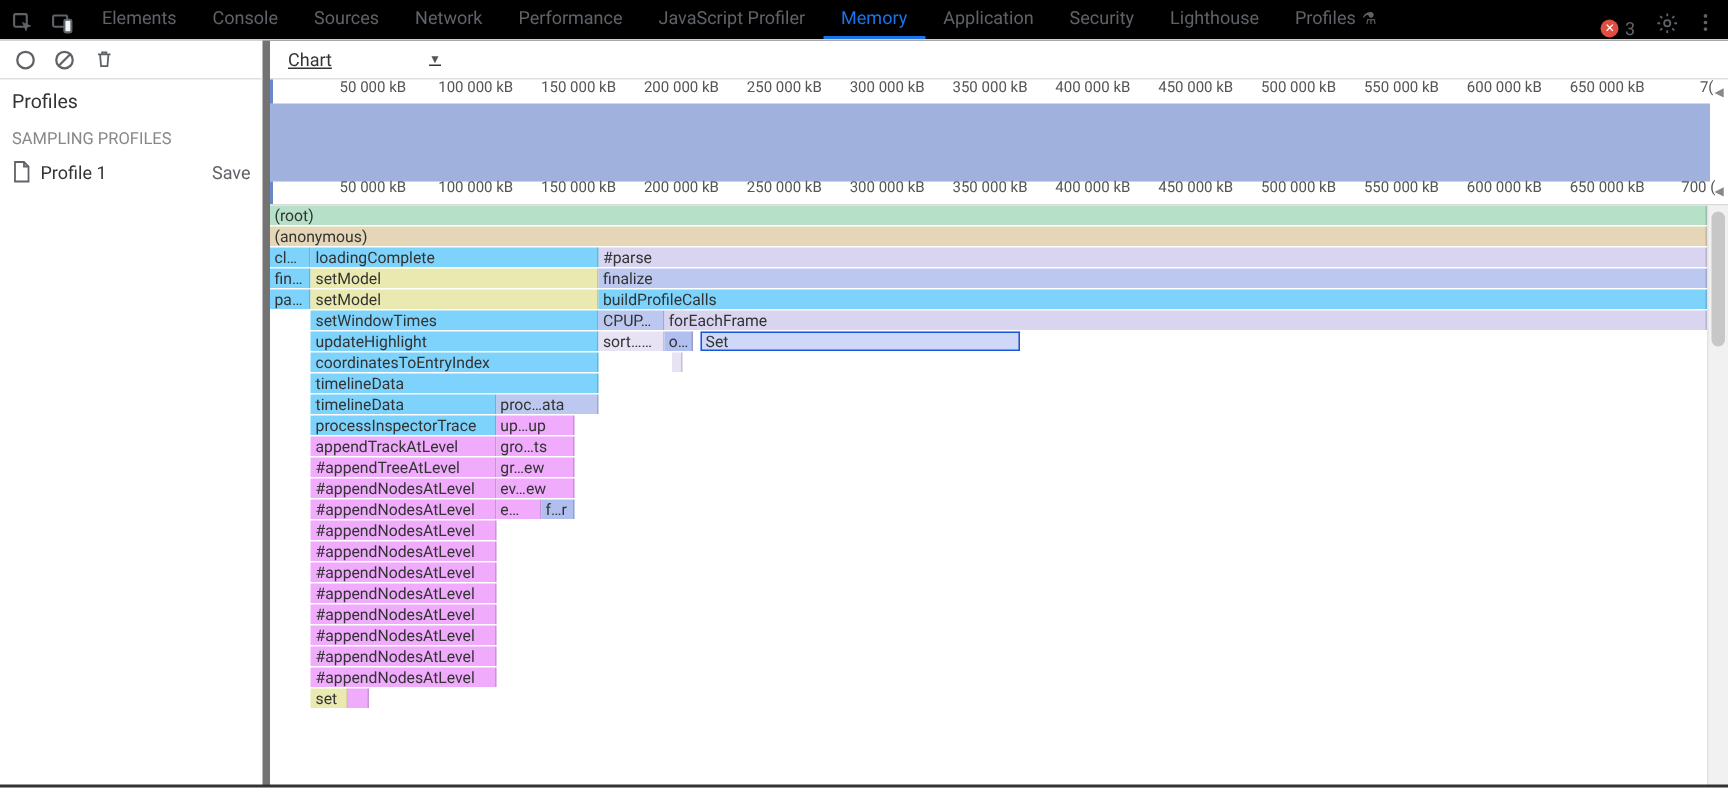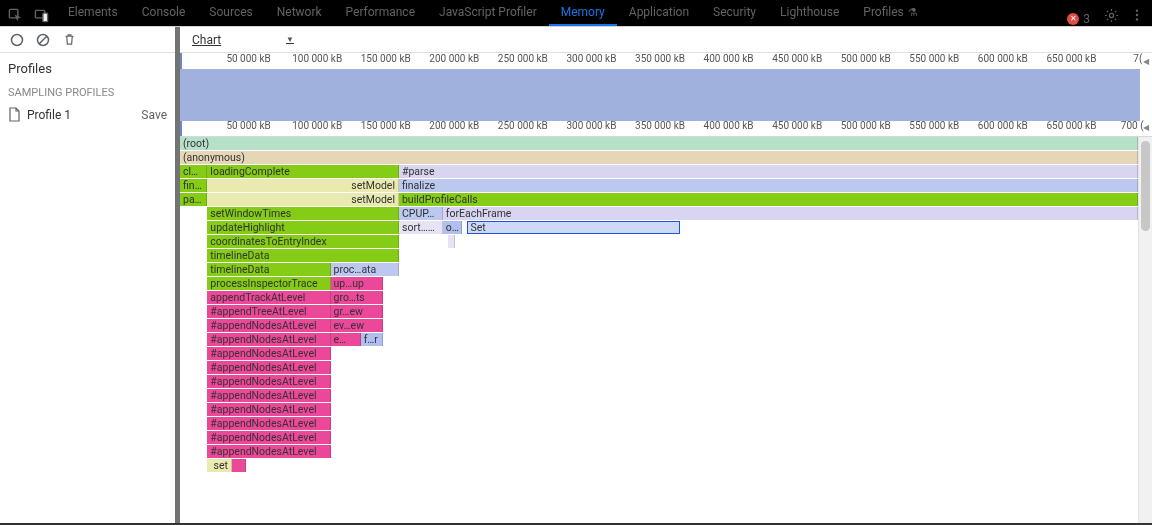--- a/index.html
+++ b/index.html
@@ -161,26 +161,26 @@
   .row { position: relative; height: 14px; }
   .bar {
     position: absolute; top: 0; height: 13px;
     font-size: 10.5px; line-height: 13px;
     padding: 0 3px;
     overflow: hidden; white-space: nowrap; text-overflow: ellipsis;
     border-right: 1px solid rgba(0,0,0,0.15);
   }
   .c-green  { background: #b7e0c9; }
   .c-tan    { background: #e6d6b8; }
-  .c-lilac  { background: #84cc16; }
+  .c-lilac  { background: #7dd3fc; }
   .c-lilac2 { background: #d9d4f0; }
-  .c-yellow { background: #eaeab0; text-align: right; }
+  .c-yellow { background: #eaeab0; }
   .c-blue   { background: #bcc8ef; }
   .c-blue2  { background: #b0bef0; }
-  .c-mint   { background: #ec4899; }
+  .c-mint   { background: #f0abfc; }
   .c-pale   { background: #e7e3f5; }
   .bar.selected { outline: 1px solid #1a56db; outline-offset: -1px; background:#cfd9f7; }
   .vscroll {
     position: absolute; right: 0; top: 0; bottom: 0;
     width: 14px;
     background: #f1f1f1;
     border-left: 1px solid #e3e3e3;
   }
   .vscroll .thumb {
     position: absolute; left: 2px; right: 2px;

